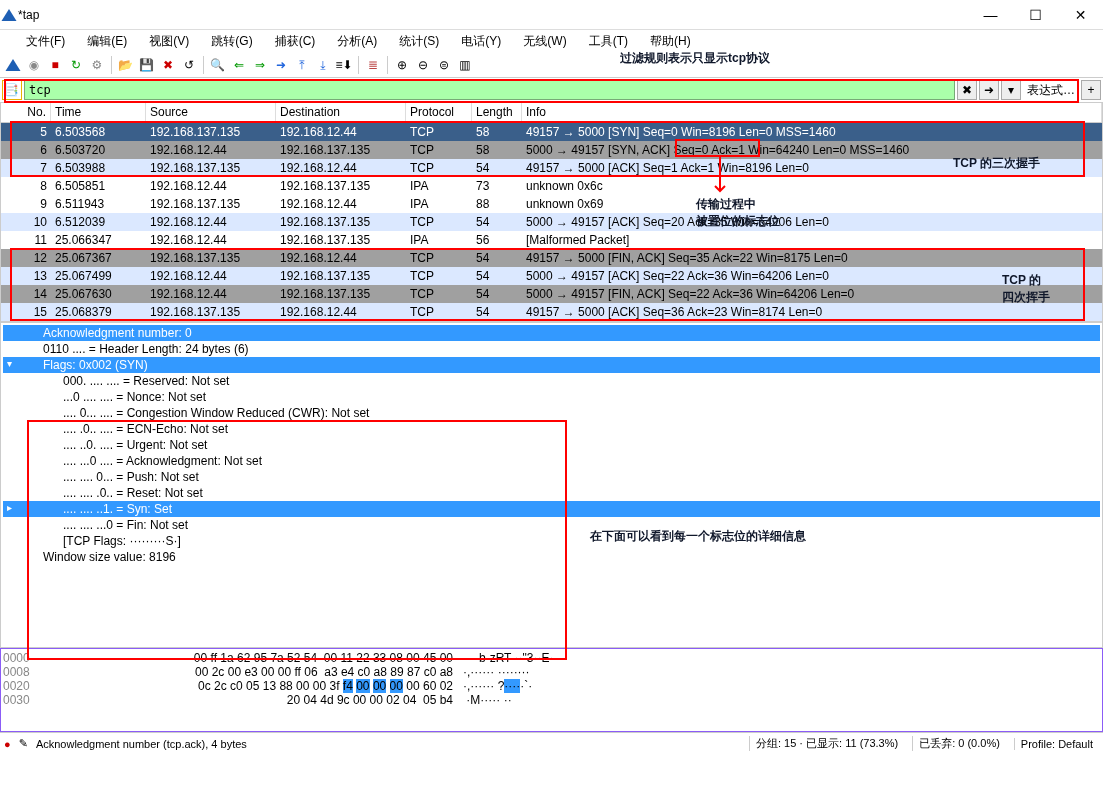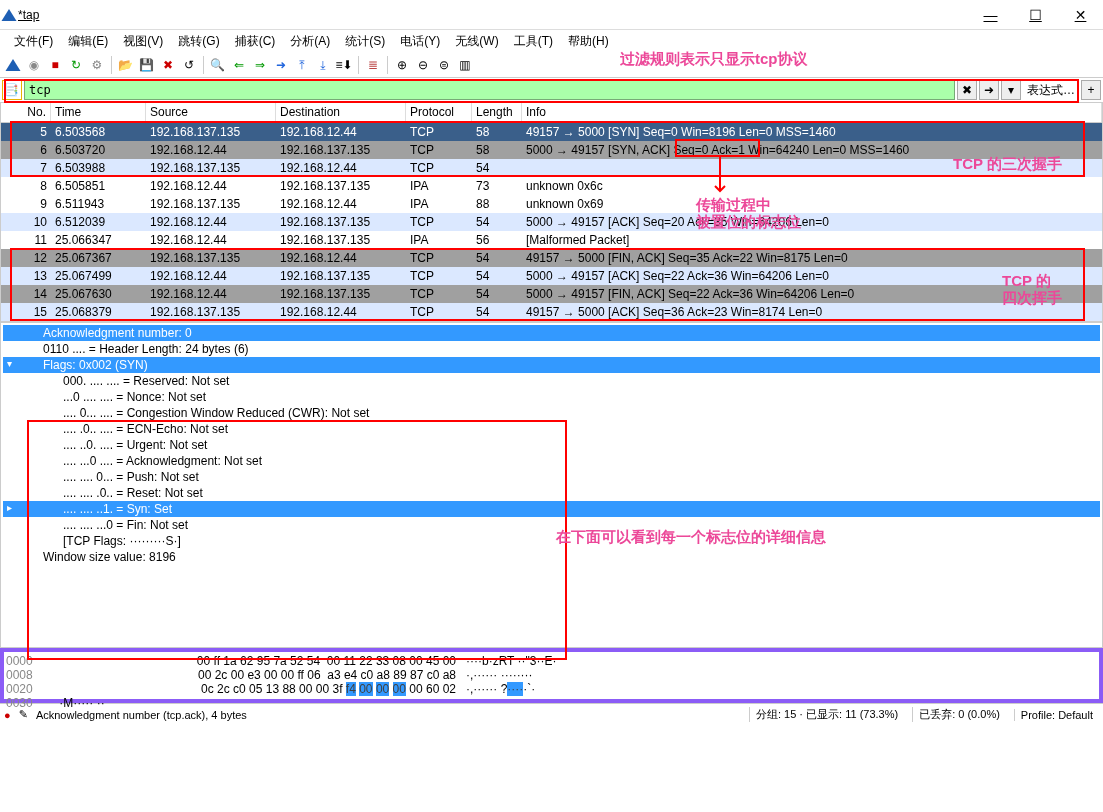--- a/index.html
+++ b/index.html
@@ -1,46 +1,46 @@
 <!DOCTYPE html>
 <html><head>
 <meta charset="utf-8">
 <style>
 * { margin:0; padding:0; box-sizing:border-box; font-family:"Microsoft YaHei","Segoe UI",sans-serif; }
 body { background:#fff; font-size:12px; width:1103px; height:812px; overflow:hidden; position:relative; }
-.titlebar { height:30px; background:#fff; display:flex; align-items:center; border-bottom:1px solid #ddd;text-decoration:underline; }
+.titlebar { height:30px; background:#fff; display:flex; align-items:center; border-bottom:1px solid #ddd; }
 .titlebar .title { flex:1; font-size:12px; }
 .titlebar .winbtns { display:flex; }
 .titlebar .winbtn { width:45px; height:30px; display:flex; align-items:center; justify-content:center; font-size:14px; }
-.menubar { height:22px; display:flex; align-items:center; padding:0 8px; gap:3px; }
+.menubar { height:22px; display:flex; align-items:center; padding:0 20px; gap:10px; }
 .menubar .mitem { padding:2px 6px; font-size:12px; }
 .toolbar { height:26px; display:flex; align-items:center; padding:0 4px; gap:3px; border-bottom:1px solid #ccc; position:relative; }
 .tbtn { width:18px; height:18px; display:flex; align-items:center; justify-content:center; font-size:12px; border:1px solid transparent; }
 .tsep { width:1px; height:18px; background:#ccc; margin:0 2px; }
 .filterbar { height:24px; display:flex; align-items:center; padding:2px; gap:2px; }
 .filter-inp { flex:1; height:20px; background:#aaffaa; border:1px solid #7a7; padding:0 4px; font-size:12px; font-family:monospace; }
 .filter-btn { width:20px; height:20px; display:flex; align-items:center; justify-content:center; background:#eee; border:1px solid #aaa; }
 .redbox { position:absolute; border:2px solid red; pointer-events:none; z-index:10; }
-.redtext { position:absolute; color:#ec4899; font-size:15px; font-weight:bold; z-index:11; pointer-events:none; }
+.redtext { position:absolute; color:#0f172a; font-size:12px; font-weight:bold; z-index:11; pointer-events:none; }
 .packet-list { border:1px solid #ccc; position:relative; }
 .plist-hdr { display:flex; background:#fff; border-bottom:1px solid #ccc; height:20px; font-size:12px; }
 .plist-hdr div { padding:2px 4px; border-right:1px solid #ddd; }
 .col-no{width:50px;text-align:right;} .col-time{width:95px;} .col-src{width:130px;} .col-dst{width:130px;} .col-proto{width:66px;} .col-len{width:50px;text-align:left;} .col-info{flex:1;}
 .prow { display:flex; font-family:Consolas,monospace; font-size:12px; height:18px; align-items:center; }
 .prow div { padding:0 4px; white-space:nowrap; overflow:hidden; }
 .prow.r-blue{background:#dbe8ff;} .prow.r-sel{background:#3a5f8a;color:#fff;} .prow.r-gray{background:#a0a0a0;} .prow.r-white{background:#fff;}
 .details { border:1px solid #ccc; height:326px; overflow:auto; font-family:Consolas,monospace; font-size:12px; padding:2px; position:relative; }
 .dline { padding:1px 4px 1px 20px; white-space:pre; }
 .dline.ind1{padding-left:40px;} .dline.ind2{padding-left:60px;}
 .dline.sel{background:#3399ff;color:#fff;}
 .dexp { position:absolute; left:4px; font-size:10px; }
-.hexpane { border:4px solid #8b5cf6; height:55px; font-family:Consolas,monospace; font-size:12px; padding:2px; background:#fff; }
+.hexpane { border:1px solid #8b5cf6; height:84px; font-family:Consolas,monospace; font-size:12px; padding:2px; background:#fff; }
 .hexrow { display:flex; white-space:pre; }
 .hexrow .off{color:#888;width:40px;} .hexrow .bytes{width:410px;text-align:right;} .hexrow .ascii{flex:1;}
-.hexhl{background:#3399ff;color:#404040;}
+.hexhl{background:#3399ff;color:#000000;}
 .statusbar { height:22px; border-top:1px solid #ccc; display:flex; align-items:center; font-size:11px; padding:0 4px; gap:8px; }
 .statusbar .seg{border-left:1px solid #ccc;padding:0 6px;}
 .fin-svg{width:18px;height:18px;}
 </style>
 </head>
 <body>
 
 <div class="titlebar">
   <svg class="fin-svg" viewBox="0 0 24 24">
       <path fill="#1e5fb4" d="M2 20 L12 4 L22 20 Z"></path>
@@ -136,20 +136,21 @@
         <div class="col-len">58</div>
         <div class="col-info">5000 → 49157 [SYN, ACK] Seq=0 Ack=1 Win=64240 Len=0 MSS=1460</div>
       </div>
       <div class="prow r-blue">
         <div class="col-no">7</div>
         <div class="col-time">6.503988</div>
         <div class="col-src">192.168.137.135</div>
         <div class="col-dst">192.168.12.44</div>
         <div class="col-proto">TCP</div>
         <div class="col-len">54</div>
+        <div class="col-info">49157 → 5000 [ACK] Seq=1 Ack=1 Win=8196 Len=0</div>
       </div>
       <div class="prow r-white">
         <div class="col-no">8</div>
         <div class="col-time">6.505851</div>
         <div class="col-src">192.168.12.44</div>
         <div class="col-dst">192.168.137.135</div>
         <div class="col-proto">IPA</div>
         <div class="col-len">73</div>
         <div class="col-info">unknown 0x6c</div>
       </div>
@@ -234,21 +235,21 @@
     <div class="dline ind2 sel" style="position: relative;"><span class="dexp">▸</span>.... .... ..1. = Syn: Set</div>
     <div class="dline ind2 ">.... .... ...0 = Fin: Not set</div>
     <div class="dline ind2 ">[TCP Flags: ·········S·]</div>
     <div class="dline ind1 ">Window size value: 8196</div>
   </div>
 
 <div class="hexpane" id="hexpane">
     <div class="hexrow"><span class="off">0000</span><span class="bytes">  00 ff 1a 62 95 7a 52 54  00 11 22 33 08 00 45 00</span><span class="ascii">   ····b·zRT ··"3··E·</span></div>
     <div class="hexrow"><span class="off">0008</span><span class="bytes">  00 2c 00 e3 00 00 ff 06  a3 e4 c0 a8 89 87 c0 a8</span><span class="ascii">   ·,······ ········</span></div>
     <div class="hexrow"><span class="off">0020</span><span class="bytes">  0c 2c c0 05 13 88 00 00 3f <span class="hexhl">f4</span> <span class="hexhl">00</span> <span class="hexhl">00</span> <span class="hexhl">00</span> 00 60 02</span><span class="ascii">   ·,······ ?<span class="hexhl">····</span>·`·</span></div>
-    <div class="hexrow"><span class="off">0030</span><span class="ascii">    ·M····· ··</span></div>
+    <div class="hexrow"><span class="off">0030</span><span class="bytes">  20 04 4d 9c 00 00 02 04  05 b4</span><span class="ascii">    ·M····· ··</span></div>
   </div>
 
 <div class="statusbar">
   <span style="color:#c00">●</span>
   <span>✎</span>
   <span style="flex:1">Acknowledgment number (tcp.ack), 4 bytes</span>
   <span class="seg">分组: 15 · 已显示: 11 (73.3%)</span>
   <span class="seg">已丢弃: 0 (0.0%)</span>
   <span class="seg">Profile: Default</span>
 </div>
@@ -257,17 +258,17 @@
 <div class="redbox" style="top:79px;left:4px;width:1075px;height:24px"></div>
 <div class="redbox" style="top:121px;left:10px;width:1075px;height:56px"></div>
 <div class="redtext" style="top:155px;left:953px">TCP 的三次握手</div>
 <div class="redbox" style="top:139px;left:675px;width:85px;height:18px"></div>
 <div class="redtext" style="top:196px;left:696px;white-space:pre-line;line-height:17px">传输过程中
 被置位的标志位</div>
 <div class="redbox" style="top:248px;left:10px;width:1075px;height:73px"></div>
 <div class="redtext" style="top:272px;left:1002px;white-space:pre-line;line-height:17px">TCP 的
 四次挥手</div>
 <div class="redbox" style="top:420px;left:27px;width:540px;height:240px"></div>
-<div class="redtext" style="top:528px;left:556px">在下面可以看到每一个标志位的详细信息</div>
+<div class="redtext" style="top:528px;left:590px">在下面可以看到每一个标志位的详细信息</div>
 
 <svg style="position:absolute;top:156px;left:710px;z-index:11;pointer-events:none" width="30" height="45">
     <path d="M10 0 L10 35 M5 30 L10 35 L15 30" stroke="red" stroke-width="2" fill="none"></path>
   </svg>
 
 </body></html>

